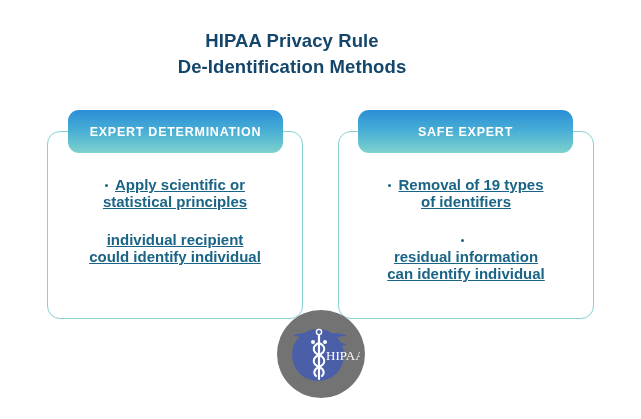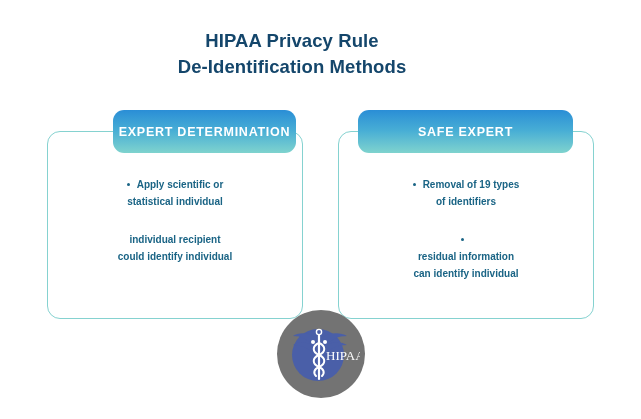--- a/index.html
+++ b/index.html
@@ -54,39 +54,40 @@
     position: absolute;
     top: 110px;
     height: 43px;
     border-radius: 11px;
     background: linear-gradient(180deg, #2a8ed6 0%, #48aed5 48%, #7fd3ce 100%);
     display: flex;
     align-items: center;
     justify-content: center;
     box-sizing: border-box;
   }
-  .pill-left  { left: 68px;  width: 183px; margin-left: 45px; }
+  .pill-left  { left: 68px;  width: 215px; }
   .pill-right { left: 358px; width: 215px; }
   .pill-label {
     color: #ffffff;
     font-size: 12.5px;
     font-weight: bold;
     letter-spacing: 0.75px;
     white-space: nowrap;
   }
 
   
   .bullets {
     position: absolute;
     top: 176px;
     width: 256px;
     color: #1a6485;
-    font-size: 10px;
+    font-size: 15px;
     font-weight: bold;
     line-height: 17px;
+    text-decoration: underline;
   }
   .bullets-left  { left: 47px; }
   .bullets-right { left: 338px; }
 
   .bullet-item {
     position: relative;
     text-align: center;
     margin-bottom: 21px;
     padding: 0 26px;
     box-sizing: border-box;
@@ -140,21 +141,21 @@
     <span class="pill-label">EXPERT DETERMINATION</span>
   </div>
 
   <div class="pill pill-right">
     <span class="pill-label">SAFE EXPERT</span>
   </div>
 
   <div class="bullets bullets-left">
     <div class="bullet-item">
       <span class="bullet-line first"><span class="bullet-dot"></span><span>Apply scientific or</span></span>
-      <span class="bullet-line">statistical individual</span>
+      <span class="bullet-line">statistical principles</span>
     </div>
     <div class="bullet-item">
       <span class="bullet-line">individual recipient</span>
       <span class="bullet-line">could identify individual</span>
     </div>
   </div>
 
   <div class="bullets bullets-right">
     <div class="bullet-item">
       <span class="bullet-line first"><span class="bullet-dot"></span><span>Removal of 19 types</span></span>

